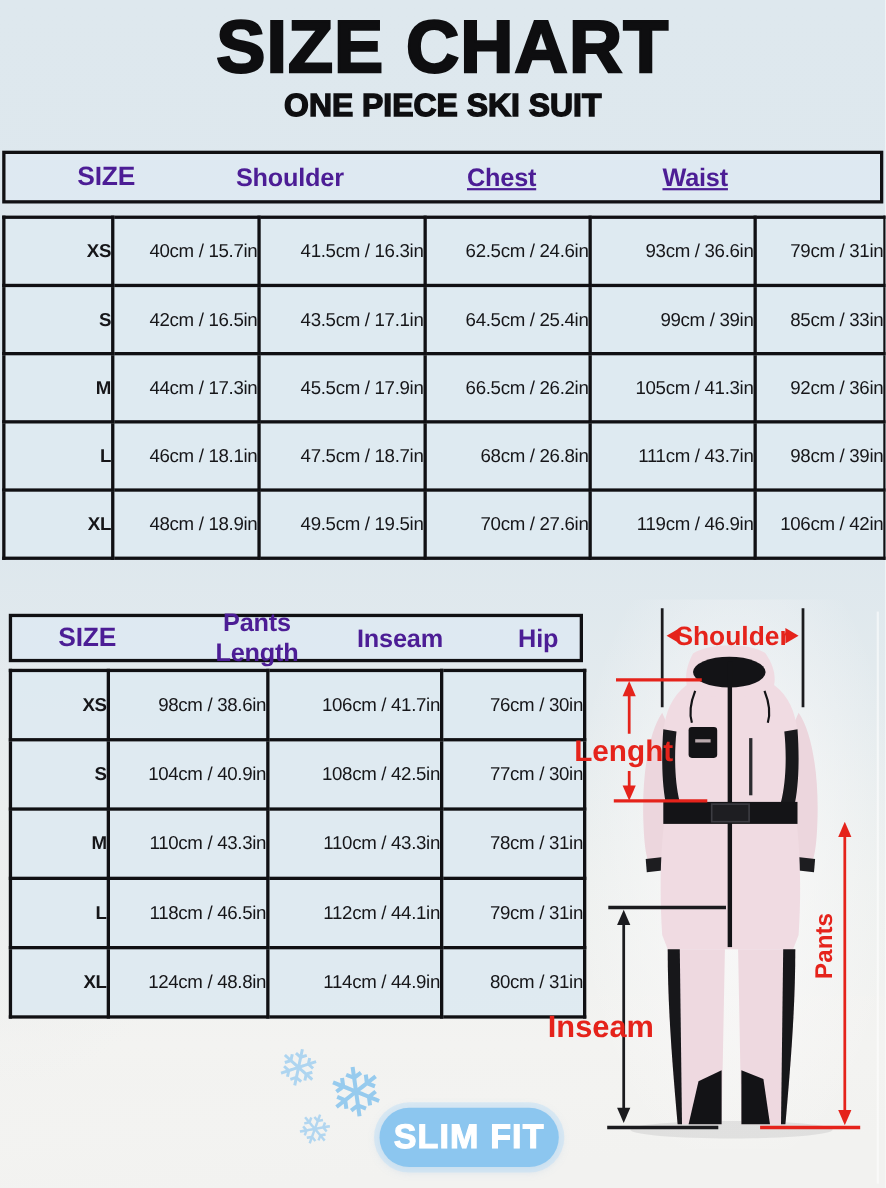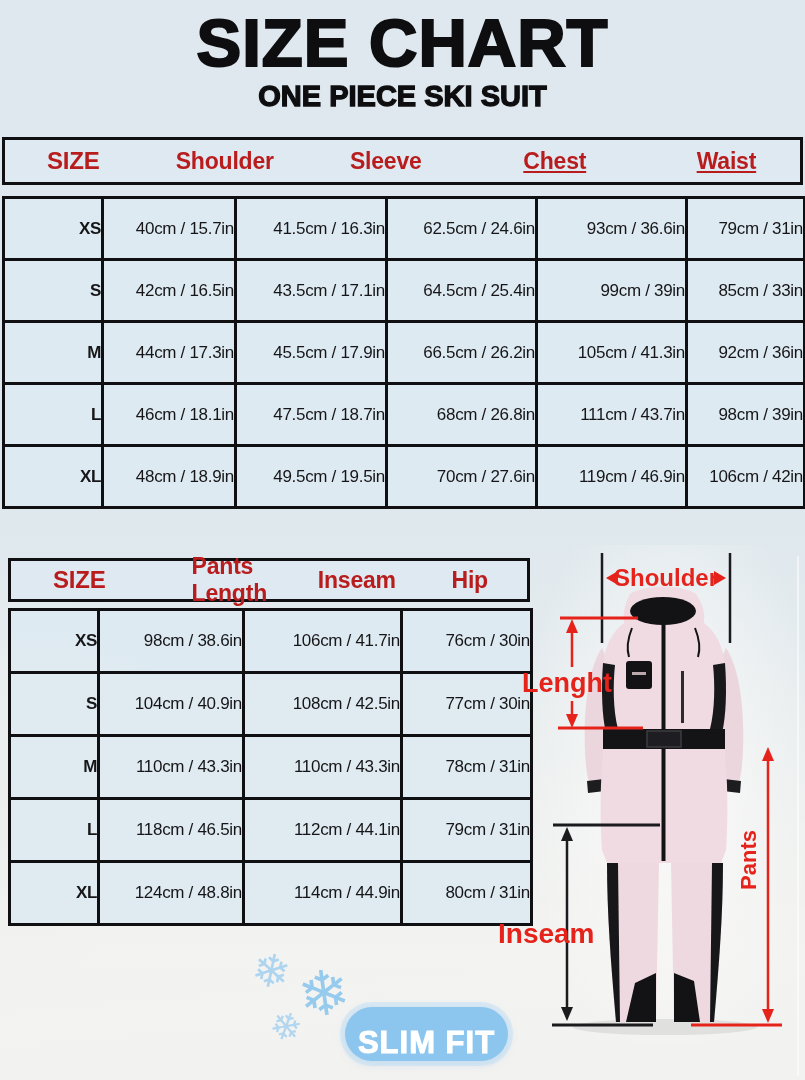--- a/index.html
+++ b/index.html
@@ -28,21 +28,21 @@
     font-size:29px;font-weight:900;color:#0e0e10;line-height:1.05;
     -webkit-text-stroke:1.3px #0e0e10;
   }
 
   .hdr-box{
     position:absolute;display:flex;align-items:center;
     background:rgba(221,233,241,.95);border:3px solid #101013;box-sizing:border-box;
   }
   .t1-hdr{left:2px;top:137px;width:801px;height:48px;}
   .t2-hdr{left:8px;top:558px;width:522px;height:44px;}
-  .h-cell{font-weight:bold;color:#b91c1c;font-size:23px;letter-spacing:-0.2px;padding-left:42px;}
+  .h-cell{text-align:center;font-weight:bold;color:#4c1d95;font-size:23px;letter-spacing:-0.2px;padding-left:42px;}
   .t1-hdr .w0{width:99px;font-size:24px;}  .t1-hdr .w1{width:133px;}
   .t1-hdr .w2{width:151px;} .t1-hdr .w3{width:150px;}
   .t1-hdr .w4{width:150px;text-decoration:underline;} .t1-hdr .w5{width:118px;text-decoration:underline;}
   .t2-hdr .w0{width:89px;font-size:24px;}  .t2-hdr .w1{width:145px;margin-left:44px;}
   .t2-hdr .w2{width:158px;} .t2-hdr .w3{width:130px;}
 
   table.grid{border-collapse:collapse;table-layout:fixed;position:absolute;}
   table.grid td{
     border:3px solid #101013;background:rgba(222,233,241,.93);
     text-align:right;vertical-align:middle;color:#161619;
@@ -56,21 +56,21 @@
 
   .suit-svg{position:absolute;left:495px;top:515px;width:310px;height:565px;}
 
   .snowflake{position:absolute;color:#a3d0f0;font-family:"DejaVu Sans",sans-serif;line-height:1;}
   .sf-a{left:252px;top:948px;font-size:46px;transform:rotate(12deg);opacity:.85;}
   .sf-b{left:298px;top:963px;font-size:62px;transform:rotate(-8deg);color:#8ec7ee;opacity:.9;}
   .sf-c{left:270px;top:1008px;font-size:38px;transform:rotate(20deg);opacity:.8;}
 
   .badge{
     position:absolute;left:345px;top:1007px;width:163px;height:54px;border-radius:27px;
-    background:#8cc6ef;display:flex;align-items:flex-end;justify-content:center;
+    background:#8cc6ef;display:flex;align-items:center;justify-content:center;
     box-shadow:0 0 0 5px rgba(188,222,246,.45),0 2px 10px rgba(120,170,220,.35);
   }
   .badge span{
     color:#ffffff;font-size:31px;font-weight:900;letter-spacing:1px;
     -webkit-text-stroke:1px #ffffff;
   }
 </style>
 </head>
 <body>
 
@@ -79,21 +79,20 @@
   <div class="snow-band"></div>
   <div class="suit-bg"></div>
   <div class="photo-edge"></div>
 
   <div class="title">SIZE CHART</div>
   <div class="subtitle">ONE PIECE SKI SUIT</div>
 
   <div class="hdr-box t1-hdr">
     <div class="h-cell w0">SIZE</div>
     <div class="h-cell w2">Shoulder</div>
-    <div class="h-cell w3">Sleeve</div>
     <div class="h-cell w4">Chest</div>
     <div class="h-cell w5">Waist</div>
   </div>
 
   <table class="grid t1-grid">
     <colgroup>
         <col style="width:99px">
         <col style="width:133px">
         <col style="width:151px">
         <col style="width:150px">

